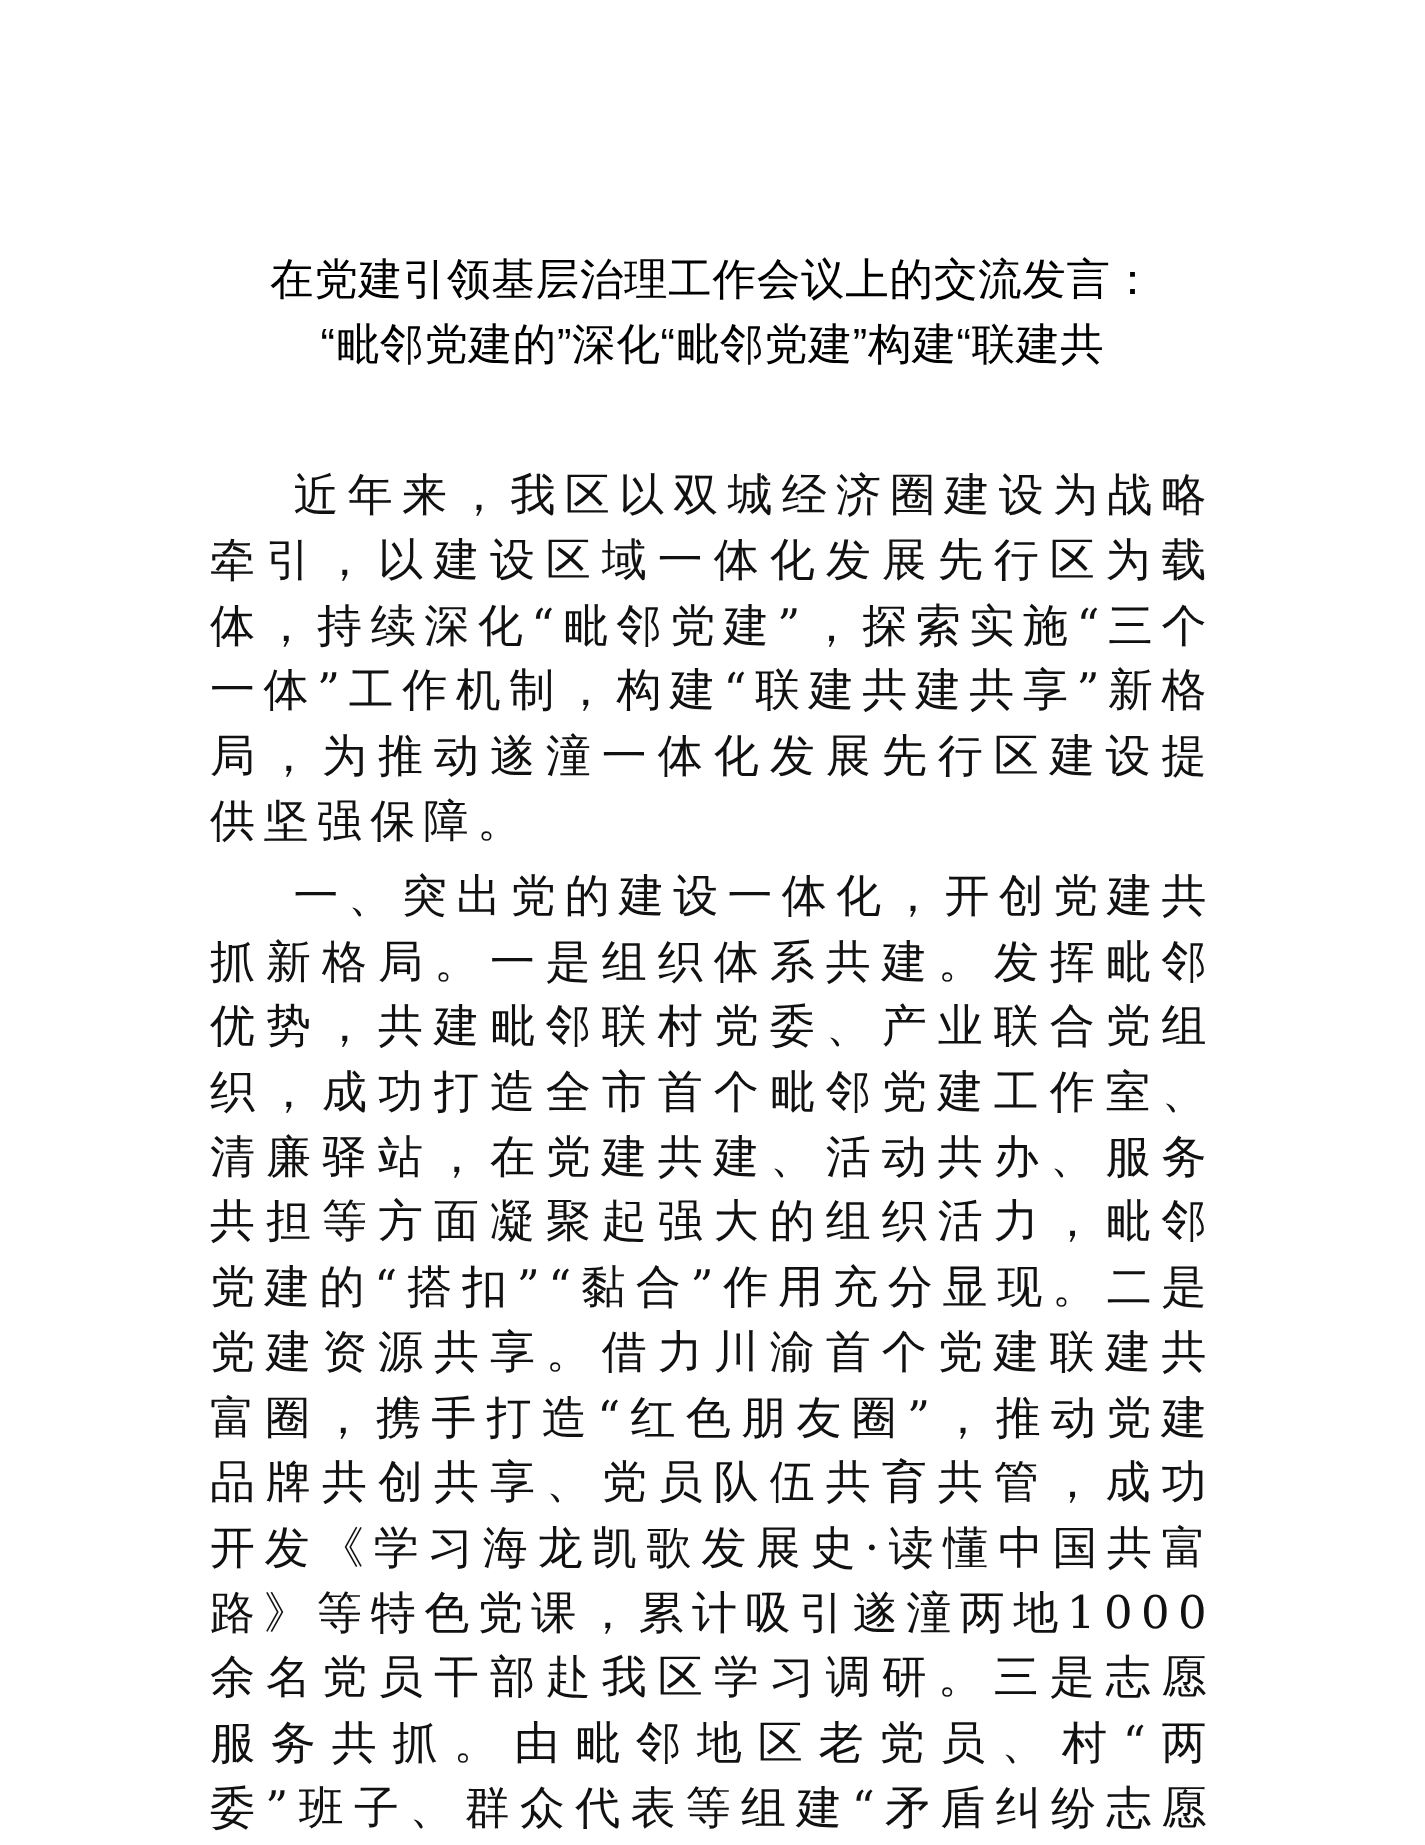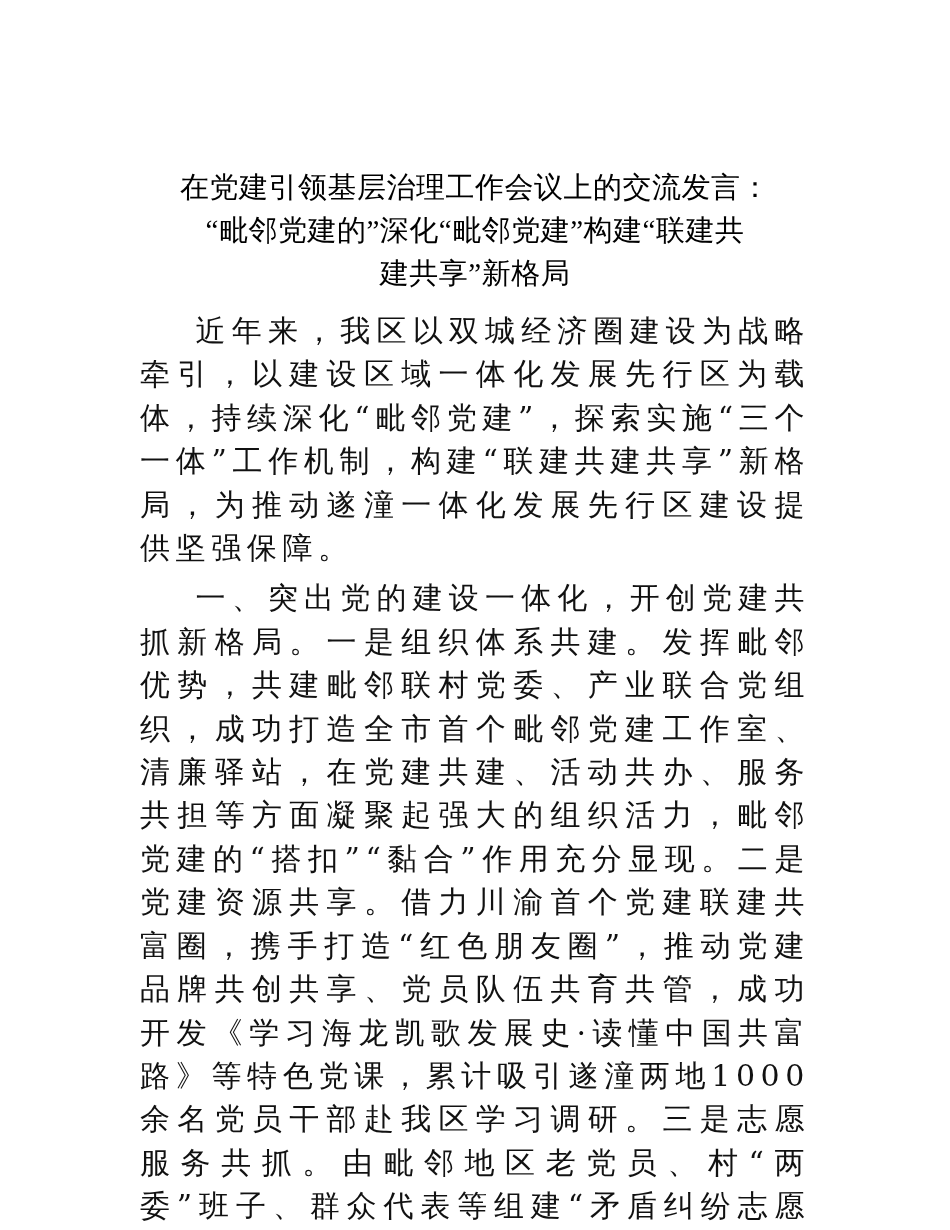--- a/index.html
+++ b/index.html
@@ -21,21 +21,21 @@
       width: 950px;
       height: 1230px;
       background: #ffffff;
     }
     .title {
       position: absolute;
       left: 140px;
       top: 166px;
       width: 670px;
       margin: 0;
-      font-family: Liberation Serif, serif;
+      font-family: Liberation Sans, sans-serif;
       font-weight: normal;
       font-size: 29px;
       line-height: 43px;
       text-align: center;
       letter-spacing: 0.5px;
       color: #000;
     }
     .title .tline {
       display: block;
       white-space: nowrap;
@@ -61,20 +61,19 @@
       margin-top: 7px;
     }
   </style>
 </head>
 <body>
 
 <div class="page">
   <h1 class="title">
     <span class="tline">在党建引领基层治理工作会议上的交流发言：</span>
     <span class="tline">“毗邻党建的”深化“毗邻党建”构建“联建共</span>
-    <span class="tline">建共享”新格局</span>
   </h1>
 
   <div class="body-text">
     <p class="para">近年来，我区以双城经济圈建设为战略牵引，以建设区域一体化发展先行区为载体，持续深化“毗邻党建”，探索实施“三个一体”工作机制，构建“联建共建共享”新格局，为推动遂潼一体化发展先行区建设提供坚强保障。</p>
     <p class="para">一、突出党的建设一体化，开创党建共抓新格局。一是组织体系共建。发挥毗邻优势，共建毗邻联村党委、产业联合党组织，成功打造全市首个毗邻党建工作室、清廉驿站，在党建共建、活动共办、服务共担等方面凝聚起强大的组织活力，毗邻党建的“搭扣”“黏合”作用充分显现。二是党建资源共享。借力川渝首个党建联建共富圈，携手打造“红色朋友圈”，推动党建品牌共创共享、党员队伍共育共管，成功开发《学习海龙凯歌发展史·读懂中国共富路》等特色党课，累计吸引遂潼两地1000余名党员干部赴我区学习调研。三是志愿服务共抓。由毗邻地区老党员、村“两委”班子、群众代表等组建“矛盾纠纷志愿服务队”“河小青志愿服务队”，常态化开展环境保护知识宣传，调解毗邻地区矛盾纠纷等，促进毗邻地区的人居环境整治和辖区的和谐稳定。</p>
   </div>
 </div>
 
 </body></html>

